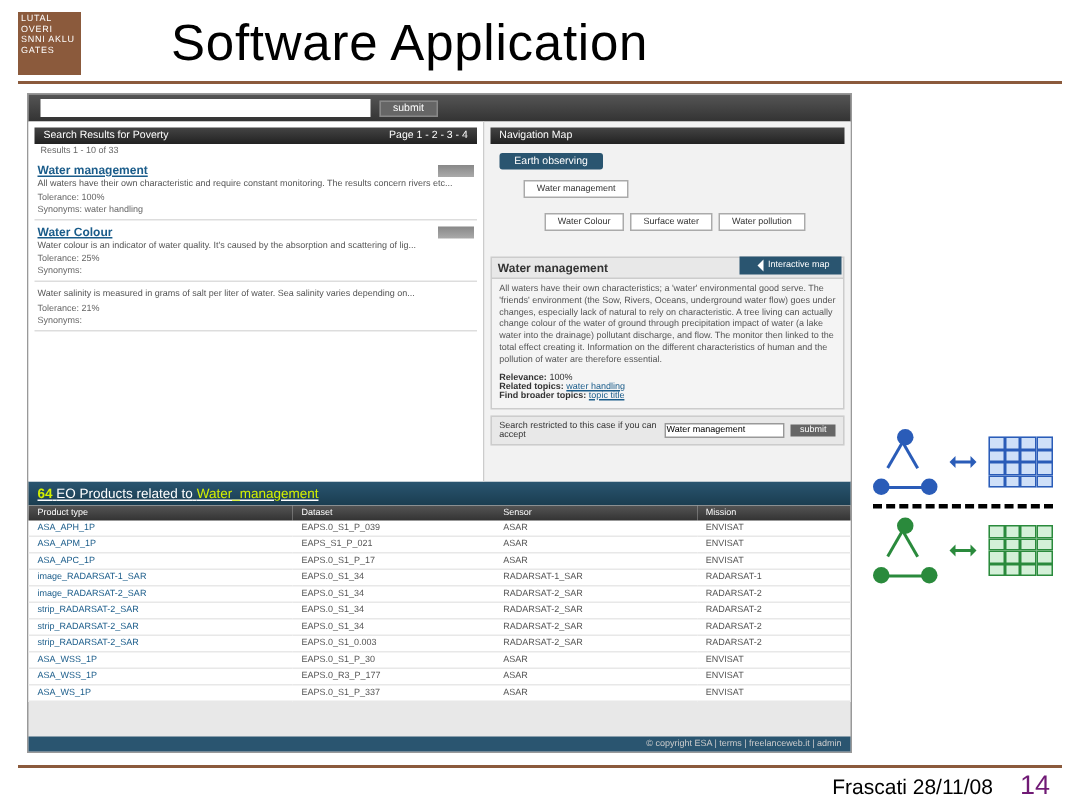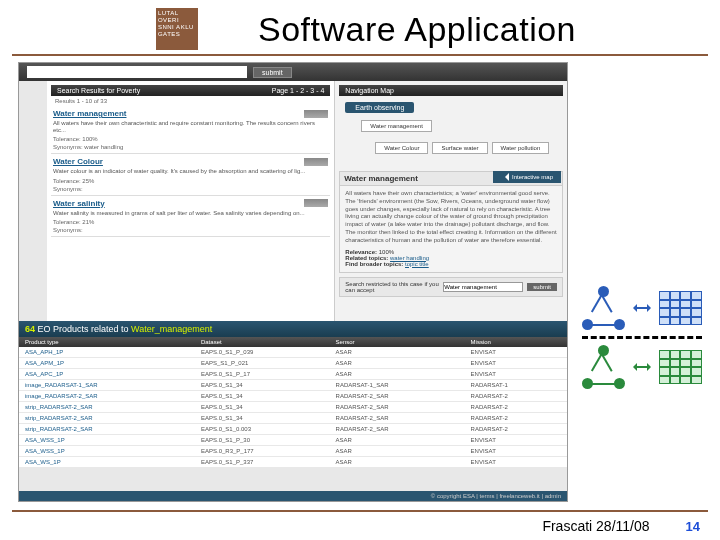--- a/index.html
+++ b/index.html
@@ -1,34 +1,34 @@
 <!DOCTYPE html>
 <html><head>
 <meta charset="utf-8">
 <style>
   * { margin: 0; padding: 0; box-sizing: border-box; }
   body { width: 720px; height: 540px; background: #fff; font-family: Arial, sans-serif; position: relative; overflow: hidden; }
   
-  .slide-title-row { display: flex; align-items: center; padding: 8px 0 4px 12px; justify-content: center; }
+  .slide-title-row { display: flex; align-items: center; padding: 8px 0 4px 12px; }
   .logo-block { width: 42px; height: 42px; background: #8b5a3c; color: #fff; font-size: 6px; line-height: 7px; padding: 2px; letter-spacing: 0.5px; }
   .slide-title { font-family: Impact, 'Arial Black', sans-serif; font-size: 34px; color: #000; margin-left: 60px; letter-spacing: 0.5px; }
   .title-underline { height: 2px; background: #8b5a3c; margin: 0 12px; }
   
   .screenshot { margin: 6px 18px 0 18px; width: 550px; height: 440px; background: #e8e8e8; border: 1px solid #999; position: relative; font-size: 7px; color: #333; }
   
   .app-header { height: 28px; background: linear-gradient(#2a5570, #1a3d50); display: flex; align-items: center; padding: 0 8px; gap: 12px; }
   .esa-logo { background: #003d6b; color: #fff; padding: 3px 10px; font-weight: bold; font-size: 10px; border-radius: 2px; }
   .otegsearch { color: #fff; font-size: 12px; font-weight: bold; }
   .otegsearch .o { color: #d4f000; }
   
   .searchbar-row { height: 18px; background: linear-gradient(#555, #333); display: flex; align-items: center; padding: 0 8px; gap: 6px; }
   .searchbar-row input { width: 220px; height: 12px; border: none; font-size: 7px; padding: 0 4px; }
   .searchbar-row .submit-btn { background: #666; color: #fff; font-size: 7px; padding: 1px 8px; border: 1px solid #888; }
   
-  .content-area { display: flex; height: 240px; margin-left: 28px; }
+  .content-area { display: flex; height: 240px; }
   .left-panel { width: 305px; background: #fff; padding: 4px; border-right: 1px solid #ccc; overflow: hidden; }
   .right-panel { width: 245px; background: #f2f2f2; padding: 4px; position: relative; }
   
   .results-header { background: linear-gradient(#444,#222); color: #fff; padding: 2px 6px; font-size: 7px; display: flex; justify-content: space-between; }
   .result-block { border-bottom: 1px solid #ddd; padding: 3px 2px; }
   .result-title { color: #1a5c8a; font-weight: bold; font-size: 8px; text-decoration: underline; display: flex; justify-content: space-between; align-items: center; }
   .result-title .tag-icon { width: 24px; height: 8px; background: linear-gradient(#888,#aaa); }
   .result-desc { font-size: 6px; color: #555; margin-top: 2px; line-height: 1.2; }
   .result-meta { font-size: 6px; color: #666; margin-top: 2px; }
   
@@ -43,21 +43,21 @@
   .detail-panel { background: #f4f4f4; border: 1px solid #ccc; margin-top: 8px; padding: 5px; font-size: 6px; }
   .detail-title { font-weight: bold; font-size: 8px; background: #e8e8e8; padding: 2px 4px; margin: -5px -5px 4px -5px; border-bottom: 1px solid #ccc; }
   .detail-body { color: #555; line-height: 1.3; }
   .detail-meta { margin-top: 4px; }
   .detail-meta b { color: #333; }
   .detail-meta .links a { color: #1a5c8a; text-decoration: underline; }
   .filter-row { background: #e8e8e8; border: 1px solid #ccc; margin-top: 4px; padding: 3px 5px; display: flex; align-items: center; gap: 4px; font-size: 6px; }
   .filter-row input { width: 90px; height: 10px; font-size: 6px; border: 1px solid #999; }
   .filter-row .btn { background: #666; color: #fff; padding: 1px 6px; border: none; font-size: 6px; }
   
-  .products-bar { background: linear-gradient(#2a5570,#1a3d50); color: #fff; padding: 3px 6px; font-size: 9px; }
+  .products-bar { background: linear-gradient(#2a5570,#1a3d50); color: #fff; padding: 3px 6px; font-size: 9px; text-decoration: underline; }
   .products-bar .count { color: #d4f000; font-weight: bold; }
   .products-table { width: 100%; background: #fff; font-size: 6px; border-collapse: collapse; }
   .products-table th { background: linear-gradient(#555,#333); color: #fff; text-align: left; padding: 2px 6px; font-weight: normal; }
   .products-table td { padding: 2px 6px; border-bottom: 1px solid #e8e8e8; color: #555; }
   .products-table td:first-child { color: #1a5c8a; }
   
   .footer-bar { position: absolute; bottom: 0; left: 0; right: 0; background: #2a5570; color: #ccc; padding: 2px 6px; font-size: 6px; text-align: right; }
   
   
   .diagrams { position: absolute; right: 18px; top: 280px; width: 120px; }
@@ -71,22 +71,22 @@
   .bi-arrow .shaft { position: absolute; left: 4px; right: 4px; top: 4px; height: 2px; }
   .bi-arrow::before, .bi-arrow::after { content:''; position:absolute; top:1px; border:4px solid transparent; }
   .blue-arrow .shaft { background:#2a5cb8; } .blue-arrow::before{ left:-2px; border-right-color:#2a5cb8;} .blue-arrow::after{ right:-2px; border-left-color:#2a5cb8;}
   .green-arrow .shaft { background:#2a8a3c; } .green-arrow::before{ left:-2px; border-right-color:#2a8a3c;} .green-arrow::after{ right:-2px; border-left-color:#2a8a3c;}
   .mini-table { width: 44px; height: 34px; display: grid; grid-template-columns: repeat(4,1fr); grid-template-rows: repeat(4,1fr); }
   .mini-table div { border: 1px solid; }
   .tbl-blue div { border-color: #2a5cb8; background: #cfe0f8; }
   .tbl-green div { border-color: #2a8a3c; background: #d4f0d8; }
   .dashed-divider { border: none; border-top: 3px dashed #000; margin: 2px 0; }
   
-  .slide-footer { position: absolute; bottom: 6px; right: 20px; font-family: Impact, 'Arial Black', sans-serif; font-size: 14px; color: #000; display: flex; align-items: baseline; gap: 36px; }
-  .slide-footer .pagenum { color: #1d4ed8; font-size: 13px; font-weight: bold; }
+  .slide-footer { position: absolute; bottom: 6px; right: 20px; font-family: Impact, 'Arial Black', sans-serif; font-size: 14px; color: #000; display: flex; align-items: baseline; gap: 18px; }
+  .slide-footer .pagenum { color: #701a75; font-size: 18px; }
   .slide-footer-line { position: absolute; left: 12px; right: 12px; bottom: 28px; height: 2px; background: #8b5a3c; }
 </style>
 </head>
 <body>
 
 <div class="slide-title-row">
   <div class="logo-block">LUTAL OVERI SNNI AKLU GATES</div>
   <div class="slide-title">Software Application</div>
 </div>
 <div class="title-underline"></div>
@@ -117,24 +117,20 @@
           <div class="result-block">
             <div class="result-title">
               <span>Water Colour</span>
               <span class="tag-icon"></span>
             </div>
     <div class="result-desc">Water colour is an indicator of water quality. It's caused by the absorption and scattering of lig...</div>
     <div class="result-meta">Tolerance: 25%</div>
     <div class="result-meta">Synonyms:</div>
           </div>
           <div class="result-block">
-            <div class="result-title">
-              <span>Water salinity</span>
-              <span class="tag-icon"></span>
-            </div>
     <div class="result-desc">Water salinity is measured in grams of salt per liter of water. Sea salinity varies depending on...</div>
     <div class="result-meta">Tolerance: 21%</div>
     <div class="result-meta">Synonyms:</div>
           </div>
         </div>
     </div>
 
     <div class="right-panel">
       <div class="nav-map-header">Navigation Map</div>
       <div class="nav-content">

